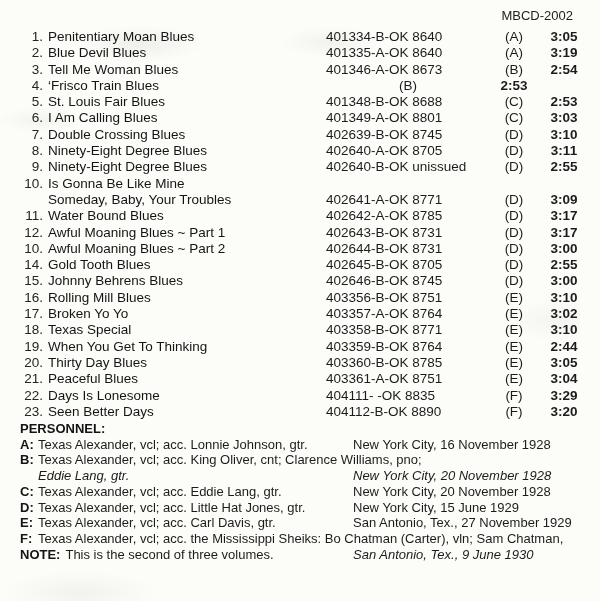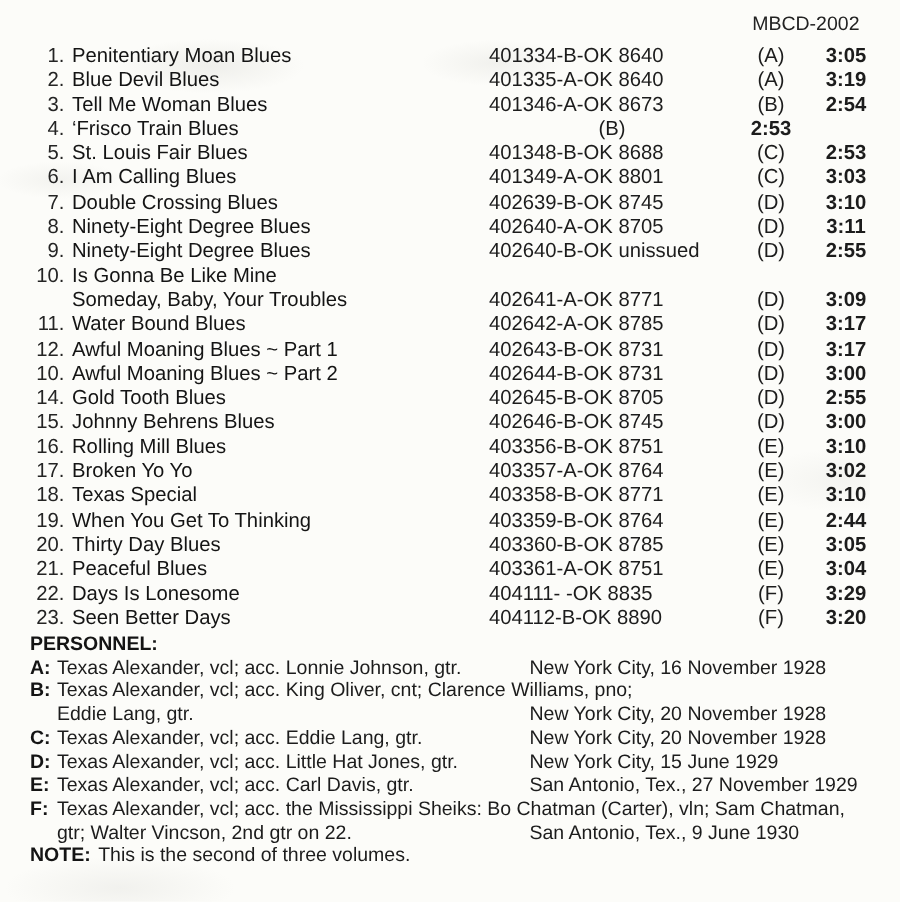--- a/index.html
+++ b/index.html
@@ -39,21 +39,21 @@
   .t-matrix{ align-self: end; white-space: nowrap; }
   .t-session{ align-self: end; text-align: center; }
   .t-time  { align-self: end; text-align: center; font-weight: bold; }
   .personnel {
     position: absolute; top: 421px; left: 20px;
     width: 578px;
     font-size: 13px; line-height: 15.7px;
   }
   .p-heading { font-weight: bold; color: #141414; }
   .p-line { position: relative; white-space: nowrap; }
-  .p-cont { padding-left: 18px; }
+  .p-cont { padding-left: 18px; font-style: italic; }
   .p-letter { display: inline-block; width: 18px; font-weight: bold; color: #141414; }
   .p-date { position: absolute; left: 333px; top: 0; }
   .note-line .p-note-label { font-weight: bold; color: #141414; }
   .note-line .p-note-text { margin-left: 5px; }
 </style>
 </head>
 <body>
 
 <div class="page">
   <div class="catalog">MBCD-2002</div>
@@ -227,19 +227,19 @@
   <div class="personnel">
     <div class="p-heading">PERSONNEL:</div>
     <div>
         <div class="p-line"><span class="p-letter">A:</span><span class="p-text">Texas Alexander, vcl; acc. Lonnie Johnson, gtr.</span><span class="p-date">New York City, 16 November 1928</span></div>
         <div class="p-line"><span class="p-letter">B:</span><span class="p-text">Texas Alexander, vcl; acc. King Oliver, cnt; Clarence Williams, pno;</span></div>
         <div class="p-line p-cont"><span class="p-text">Eddie Lang, gtr.</span><span class="p-date">New York City, 20 November 1928</span></div>
         <div class="p-line"><span class="p-letter">C:</span><span class="p-text">Texas Alexander, vcl; acc. Eddie Lang, gtr.</span><span class="p-date">New York City, 20 November 1928</span></div>
         <div class="p-line"><span class="p-letter">D:</span><span class="p-text">Texas Alexander, vcl; acc. Little Hat Jones, gtr.</span><span class="p-date">New York City, 15 June 1929</span></div>
         <div class="p-line"><span class="p-letter">E:</span><span class="p-text">Texas Alexander, vcl; acc. Carl Davis, gtr.</span><span class="p-date">San Antonio, Tex., 27 November 1929</span></div>
         <div class="p-line"><span class="p-letter">F:</span><span class="p-text">Texas Alexander, vcl; acc. the Mississippi Sheiks: Bo Chatman (Carter), vln; Sam Chatman,</span></div>
-        <div class="p-line p-cont"><span class="p-text">gtr; Walter Vincson, 2nd gtr on 22.</span><span class="p-date">San Antonio, Tex., 9 June 1930</span></div>
+        <div class="p-line p-cont"><span class="p-date">San Antonio, Tex., 9 June 1930</span></div>
       </div>
     <div class="p-line note-line">
       <span class="p-note-label">NOTE:</span><span class="p-note-text">This is the second of three volumes.</span>
     </div>
   </div>
 </div>
 
 </body></html>

